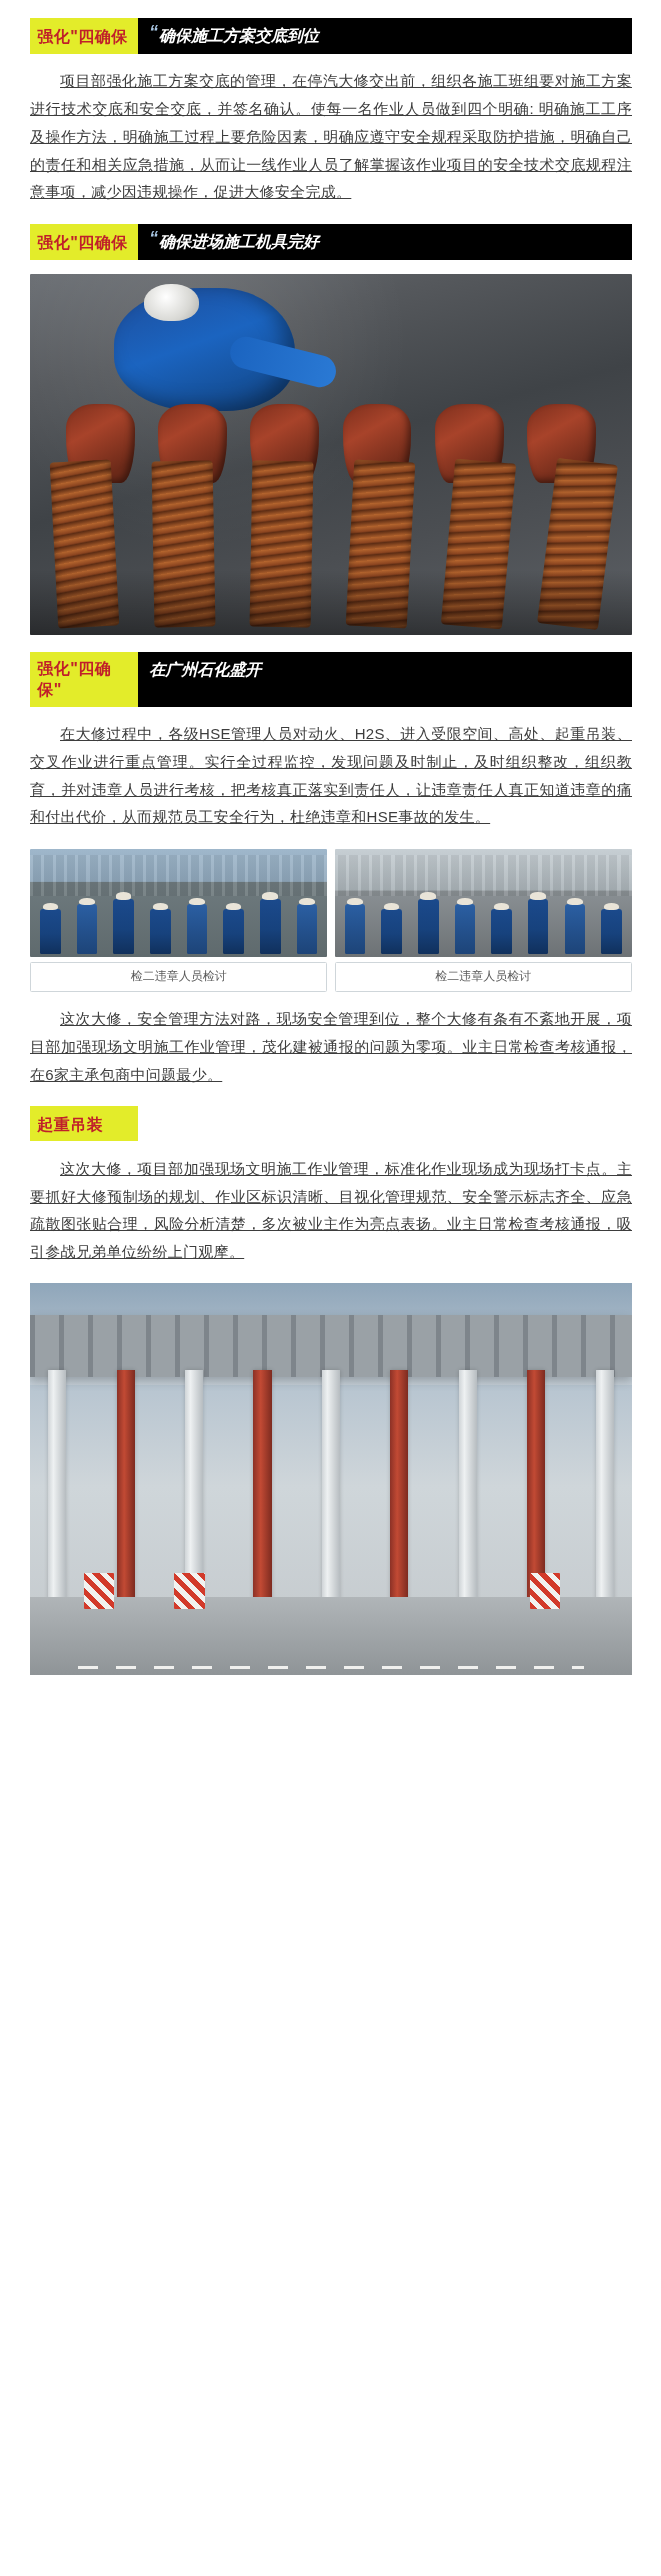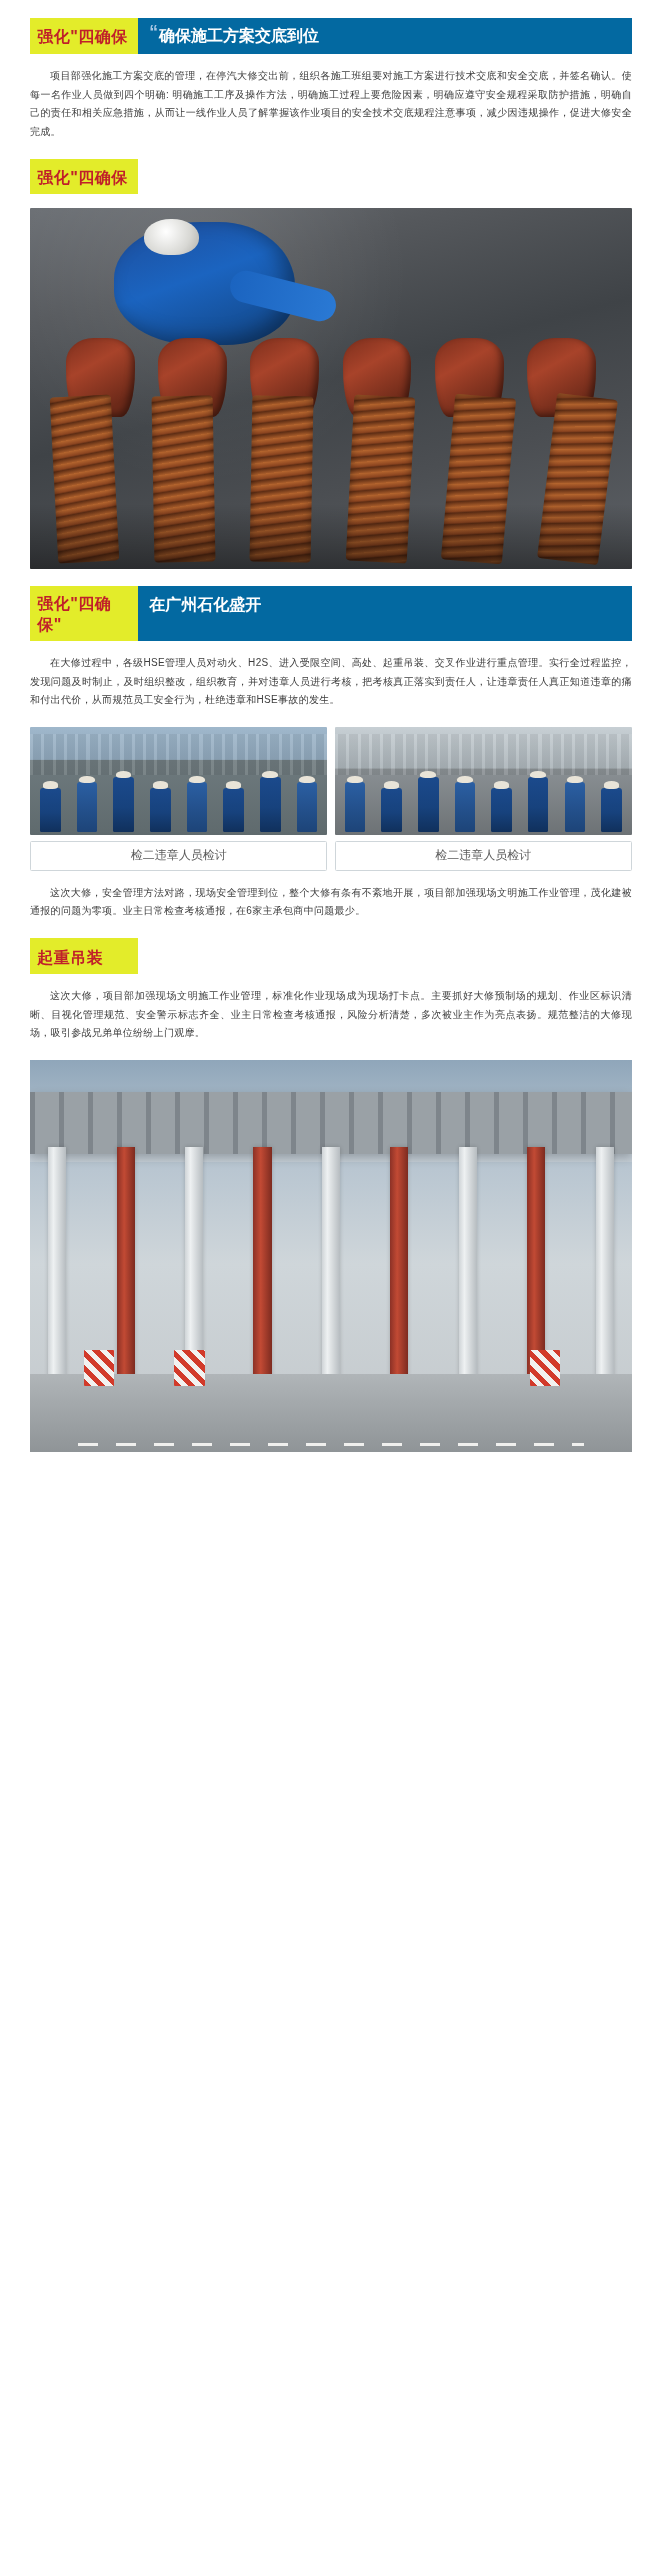--- a/index.html
+++ b/index.html
@@ -38,55 +38,57 @@
     font-size: 16px;
     line-height: 1.32;
     padding: 6.2px 7.2px 6.2px 7.2px;
     box-sizing: border-box;
     width: 108px;
     text-align: left;
     letter-spacing: 0.5px;
   }
   .heading-body {
     flex: 1 1 auto;
-    background: #0369a1;
+    background: #000000;
     color: #ffffff;
     font-weight: bold;
     font-size: 16px;
     line-height: 1.45;
     padding: 6.2px 10.3px 7.2px 11.3px;
     box-sizing: border-box;
     position: relative;
+    font-style: italic;
   }
   .heading-body .quote {
     color: #a9c7e4;
     font-size: 17.5px;
     line-height: 1;
     display: inline-block;
     vertical-align: top;
     margin-right: 1px;
   }
   .heading-body .htext {
     display: inline;
   }
 
   
   .heading-tag.two {
     padding-top: 8.2px;
   }
 
   
   p.body {
-    font-size: 10px;
+    font-size: 15px;
     line-height: 1.85;
     color: #3d3d3d;
     margin: 13.4px 30px 17.5px 30px;
     text-align: justify;
     text-indent: 2em;
     letter-spacing: 0.3px;
+    text-decoration: underline;
   }
 
   
   .photo {
     margin: 13.4px 30px;
     position: relative;
     overflow: hidden;
     border-radius: 1px;
   }
   .photo-chains {
@@ -331,20 +333,23 @@
   <div class="heading">
     <div class="heading-tag two">强化"四确保</div>
     <div class="heading-body">
       <span class="quote">“</span><span class="htext">确保施工方案交底到位</span>
     </div>
   </div>
   <p class="body">项目部强化施工方案交底的管理，在停汽大修交出前，组织各施工班组要对施工方案进行技术交底和安全交底，并签名确认。使每一名作业人员做到四个明确: 明确施工工序及操作方法，明确施工过程上要危险因素，明确应遵守安全规程采取防护措施，明确自己的责任和相关应急措施，从而让一线作业人员了解掌握该作业项目的安全技术交底规程注意事项，减少因违规操作，促进大修安全完成。</p>
 
   <div class="heading">
     <div class="heading-tag two">强化"四确保</div>
+    <div class="heading-body">
+      <span class="quote">“</span><span class="htext">确保进场施工机具完好</span>
+    </div>
   </div>
 
   <div class="photo">
     <div class="photo-chains">
       <div class="chain-worker"></div>
       <div class="chain-helmet"></div>
       <div class="chain-arm"></div>
       <div class="hooks">
         <div class="hook"></div>
         <div class="hook"></div>
@@ -411,21 +416,21 @@
         <span>检二违章人员检讨</span>
       </div>
     </div>
   </div>
 
   <p class="body">这次大修，安全管理方法对路，现场安全管理到位，整个大修有条有不紊地开展，项目部加强现场文明施工作业管理，茂化建被通报的问题为零项。业主日常检查考核通报，在6家主承包商中问题最少。</p>
 
   <div class="heading">
     <div class="heading-tag two">起重吊装</div>
   </div>
-  <p class="body">这次大修，项目部加强现场文明施工作业管理，标准化作业现场成为现场打卡点。主要抓好大修预制场的规划、作业区标识清晰、目视化管理规范、安全警示标志齐全、业主日常检查考核通报，风险分析清楚，多次被业主作为亮点表扬。规范整洁的大修现场，吸引参战兄弟单位纷纷上门观摩。</p>
+  <p class="body">这次大修，项目部加强现场文明施工作业管理，标准化作业现场成为现场打卡点。主要抓好大修预制场的规划、作业区标识清晰、目视化管理规范、安全警示标志齐全、应急疏散图张贴合理，风险分析清楚，多次被业主作为亮点表扬。业主日常检查考核通报，吸引参战兄弟单位纷纷上门观摩。</p>
 
   <div class="photo-plant">
     <div class="plant-sky"></div>
     <div class="plant-canopy"></div>
     <div class="plant-columns">
       <div class="col"></div>
       <div class="col red"></div>
       <div class="col"></div>
       <div class="col red"></div>
       <div class="col"></div>

